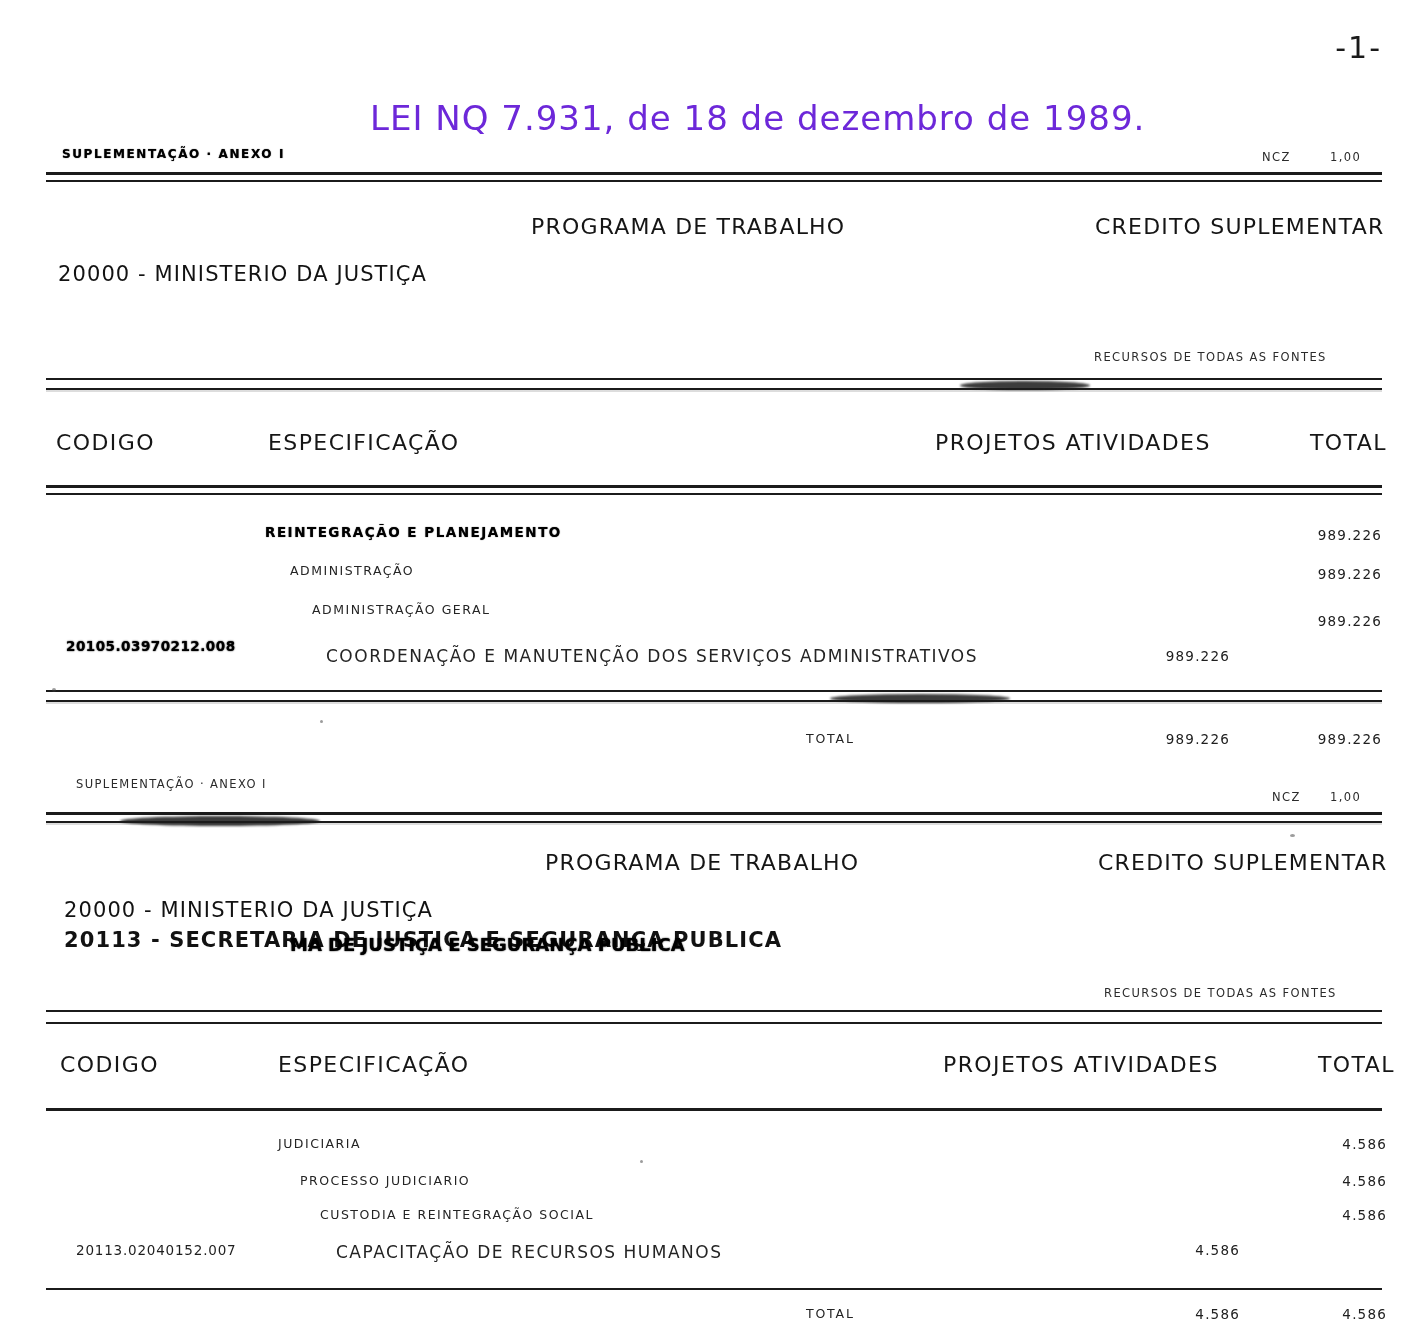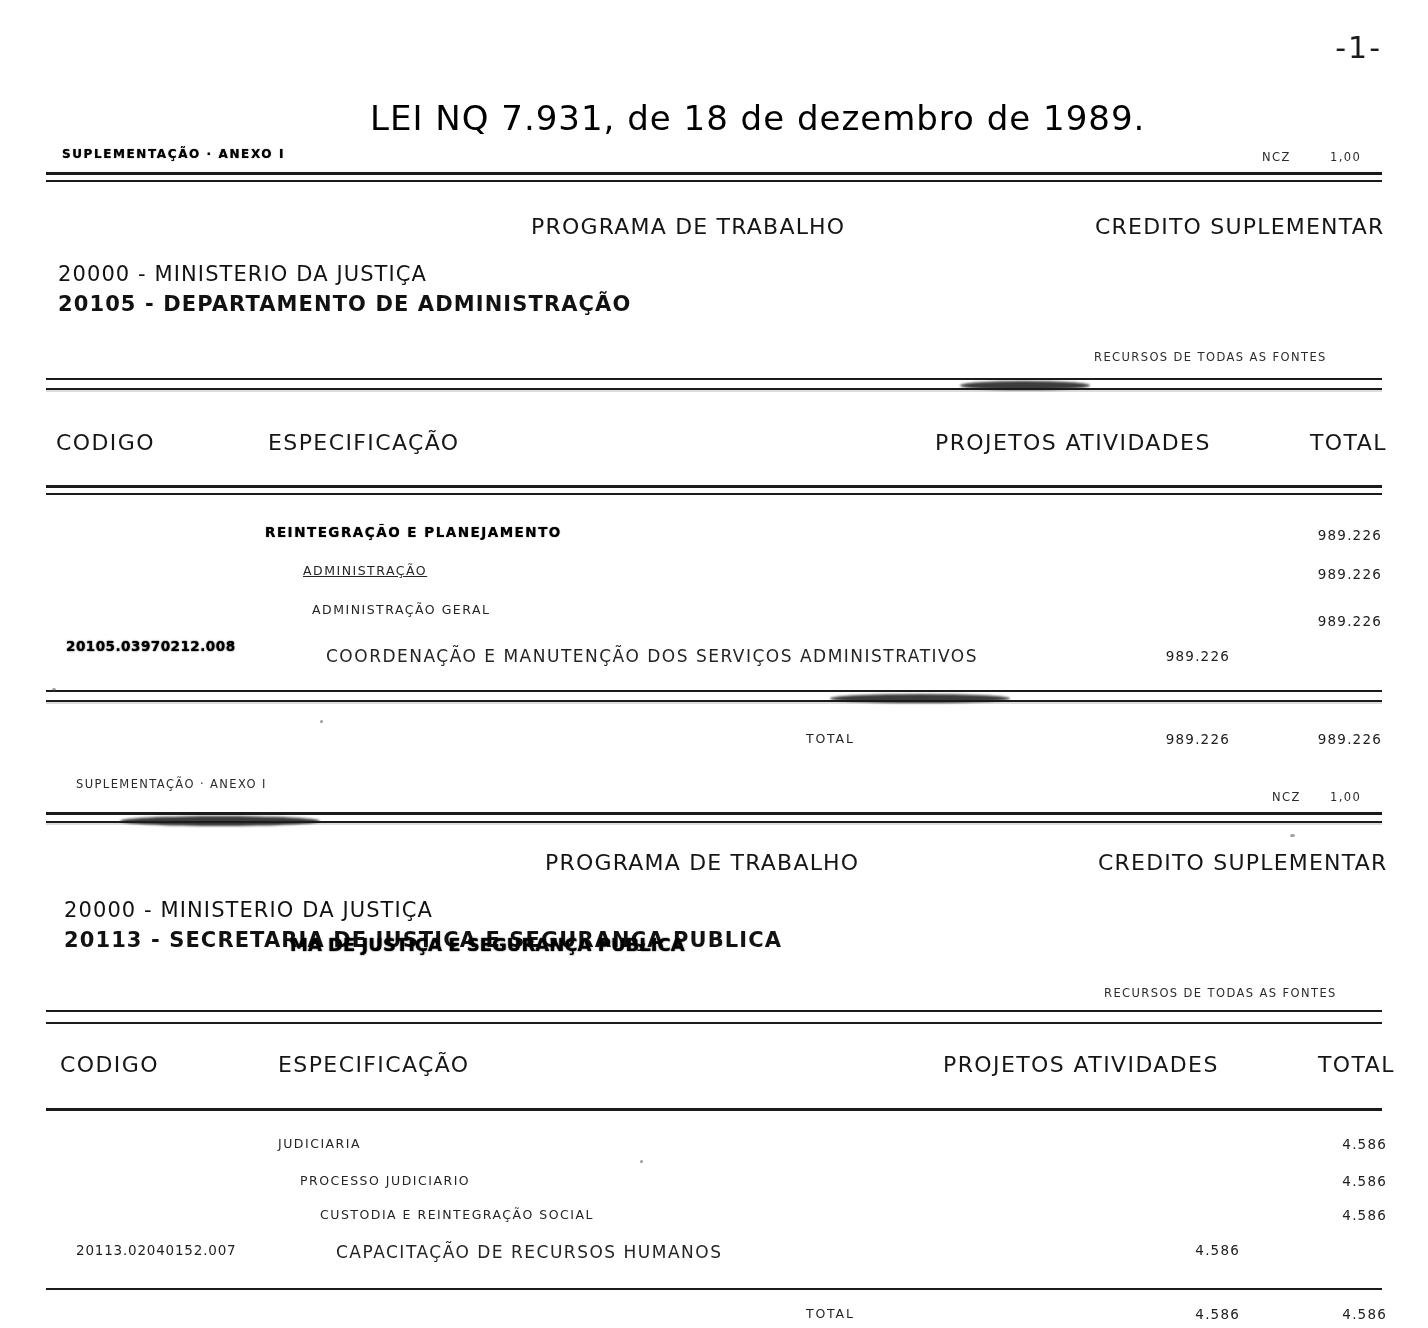--- a/index.html
+++ b/index.html
@@ -24,21 +24,21 @@
   .abs { position: absolute; white-space: nowrap; }
   .pgnum {
     top: 30px; right: 46px;
     font-size: 30px; letter-spacing: 2px;
     color: #1a1a1a;
   }
   .doc-title {
     top: 98px; left: 370px;
     font-size: 34px;
     letter-spacing: 1px;
-    color: #000000;
+    color: #6d28d9;
   }
   .small-caps {
     font-size: 12px;
     letter-spacing: 1.6px;
     color: #2a2a2a;
   }
   .tiny {
     font-size: 11.5px;
     letter-spacing: 1.4px;
     color: #2b2b2b;
@@ -138,40 +138,39 @@
   <div class="abs tiny" style="top:150px; left:1262px;">NCZ</div>
   <div class="abs tiny" style="top:150px; left:1330px;">1,00</div>
 
   <div class="rule thick" style="top:172px; left:46px; width:1336px;"></div>
   <div class="rule thin" style="top:180px; left:46px; width:1336px;"></div>
 
   <div class="abs hdr-center" style="top:214px; left:531px;">PROGRAMA DE TRABALHO</div>
   <div class="abs hdr-right" style="top:214px; left:1095px;">CREDITO SUPLEMENTAR</div>
 
   <div class="abs org-line" style="top:262px; left:58px;">20000 - MINISTERIO DA JUSTIÇA</div>
-  <div class="abs org-line bold" style="top:292px; left:58px;">20105 - DEPARTAMENTO DE ADMINISTRAÇÃO</div>
 
   <div class="abs tiny" style="top:350px; left:1094px;">RECURSOS DE TODAS AS FONTES</div>
 
   <div class="rule" style="top:378px; left:46px; width:1336px;"></div>
   <div class="rule wave" style="top:388px; left:46px; width:1336px;"></div>
   <div class="smudge" style="top:381px; left:960px; width:130px; height:9px;"></div>
 
   <div class="abs col-hdr" style="top:430px; left:56px;">CODIGO</div>
   <div class="abs col-hdr" style="top:430px; left:268px;">ESPECIFICAÇÃO</div>
   <div class="abs col-hdr" style="top:430px; left:935px;">PROJETOS  ATIVIDADES</div>
   <div class="abs col-hdr" style="top:430px; left:1310px;">TOTAL</div>
 
   <div class="rule thick" style="top:485px; left:46px; width:1336px;"></div>
   <div class="rule thin" style="top:493px; left:46px; width:1336px;"></div>
 
   <div class="abs rowlabel l1 ink" style="top:524px; left:265px;">REINTEGRAÇÃO E PLANEJAMENTO</div>
   <div class="abs num" style="top:527px; left:1300px; width:82px;">989.226</div>
 
-  <div class="abs rowlabel l2" style="top:563px; left:303px;text-decoration:underline;">ADMINISTRAÇÃO</div>
+  <div class="abs rowlabel l2" style="top:563px; left:290px;">ADMINISTRAÇÃO</div>
   <div class="abs num" style="top:566px; left:1300px; width:82px;">989.226</div>
 
   <div class="abs rowlabel l3" style="top:602px; left:312px;">ADMINISTRAÇÃO GERAL</div>
   <div class="abs num" style="top:613px; left:1300px; width:82px;">989.226</div>
 
   <div class="abs code ink-strong" style="top:638px; left:66px;">20105.03970212.008</div>
   <div class="abs rowlabel" style="top:646px; left:326px;">COORDENAÇÃO E MANUTENÇÃO DOS SERVIÇOS ADMINISTRATIVOS</div>
   <div class="abs num" style="top:648px; left:1140px; width:90px;">989.226</div>
 
   <div class="rule" style="top:690px; left:46px; width:1336px;"></div>

